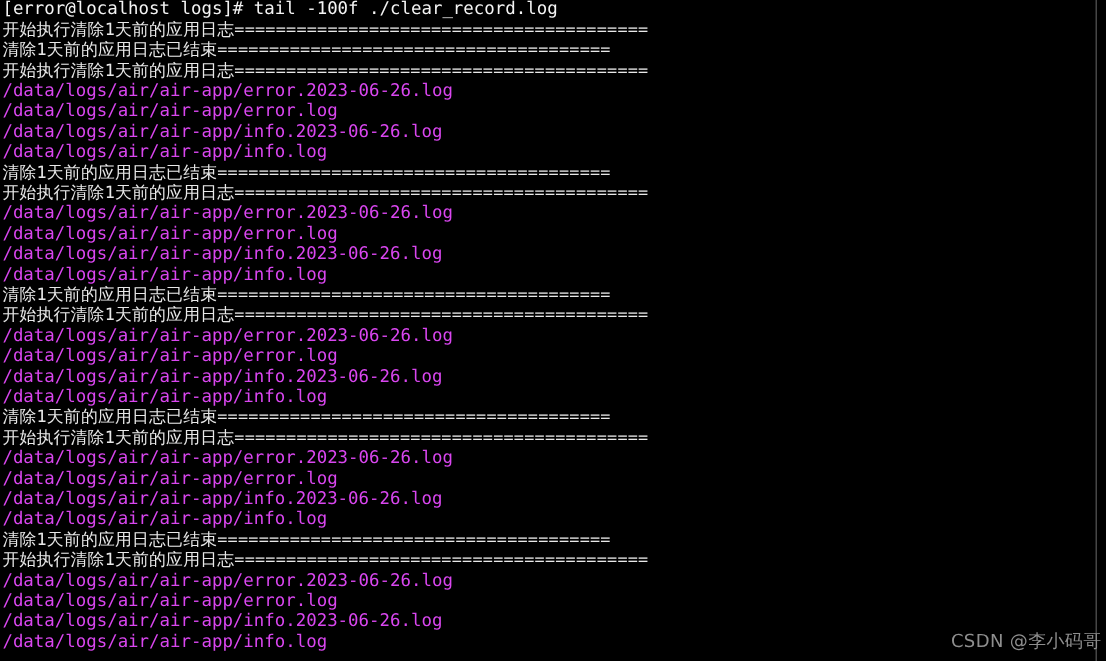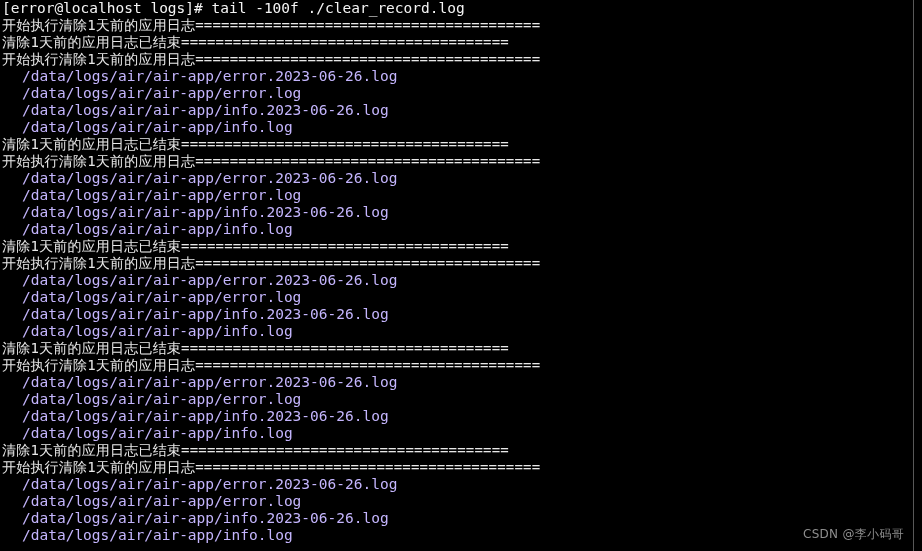--- a/index.html
+++ b/index.html
@@ -44,44 +44,43 @@
     font-family: "DejaVu Sans Mono", "Liberation Mono", monospace;
     overflow: hidden;
   }
 
   .line.cjk {
     font-size: 14px;
     letter-spacing: 0.2px;
   }
 
   .line.path {
-    color: #c4b5fd;
-    margin-left: 20px;
+    color: #d946ef;
   }
 
   .line.prompt {
     color: #f4f4f4;
   }
 
   
   #right-rule {
     position: absolute;
     top: 0;
     left: 913px;
     width: 1px;
     height: 551px;
     background: #585858;
   }
 
   #watermark {
     position: absolute;
-    right: 18px;
+    right: 4px;
     bottom: 8px;
     font-family: "DejaVu Sans", "Liberation Sans", sans-serif;
-    font-size: 12px;
+    font-size: 15px;
     line-height: 18px;
     color: #8e8e8e;
     white-space: pre;
     letter-spacing: 0.3px;
   }
 </style>
 </head>
 <body>
 
 <div id="terminal">

